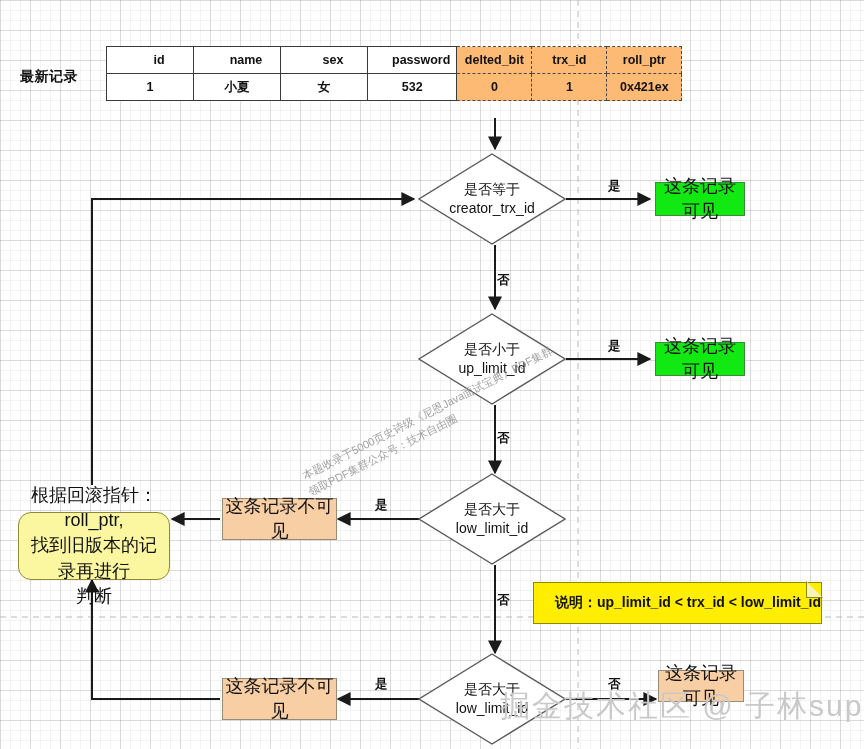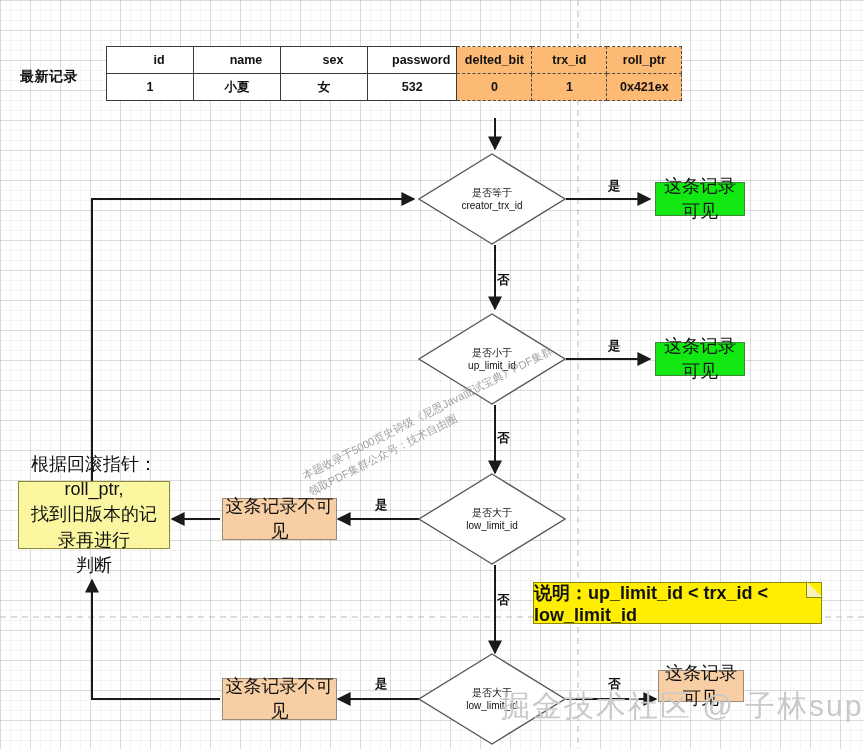--- a/index.html
+++ b/index.html
@@ -45,40 +45,40 @@
   }
 
   
   .node{position:absolute;box-sizing:border-box;}
   .diamond{
     width:148px;height:92px;
   }
   .diamond .dtext{
     position:absolute;left:0;top:0;width:148px;height:92px;
     display:flex;flex-direction:column;align-items:center;justify-content:center;
-    font-size:10px;color:#111;line-height:1.35;text-align:center;
+    font-size:14px;color:#111;line-height:1.35;text-align:center;
   }
   .box{
     display:flex;align-items:center;justify-content:center;
     font-size:18px;color:#111;text-align:center;line-height:1.4;
   }
   .box.green{background:#12e812;border:1.5px solid #3a8a3a;width:90px;height:34px;}
   .box.orange{background:#f8cfa4;border:1.5px solid #9a8a78;width:115px;height:42px;font-family:Liberation Serif, serif;}
   .box.orange.small{width:86px;height:32px;}
   .box.yellow{background:#fbf7a0;border:1.5px solid #8e8a3a;width:152px;height:68px;
               flex-direction:column;padding:2px 4px;box-sizing:border-box;}
   .box.yellow span{display:block;}
 
   
   .note{
     position:absolute;width:289px;height:42px;
     background:#ffee00;border:1.5px solid #8e8a00;
     box-sizing:border-box;
     display:flex;align-items:center;justify-content:flex-end;
-    font-size:18px;font-weight:bold;color:#111;
+    font-size:14px;font-weight:bold;color:#111;
   }
   .note .foldline{
     position:absolute;right:-2px;top:-2px;width:16px;height:16px;
     border-left:1.5px solid #8e8a00;border-bottom:1.5px solid #8e8a00;
     transform:skew(0deg);
     clip-path:polygon(0 0,100% 100%,0 100%);
     background:#f7f4bb;
   }
 
   
@@ -207,21 +207,21 @@
   <div class="node box green" style="left:655px;top:182px;">这条记录可见</div>
 
   <div class="node box green" style="left:655px;top:342px;">这条记录可见</div>
 
   <div class="node box orange" style="left:222px;top:498px;">这条记录不可见</div>
 
   <div class="node box orange" style="left:222px;top:678px;">这条记录不可见</div>
 
   <div class="node box orange small" style="left:658px;top:670px;">这条记录可见</div>
 
-  <div class="node box yellow" style="left:18px;top:481px;">
+  <div class="node box yellow" style="left:18px;top:512px;border-radius:13px;">
     <span>根据回滚指针：roll_ptr,</span>
     <span>找到旧版本的记录再进行</span>
     <span>判断</span>
   </div>
 
   <div class="note" style="left:533px;top:582px;">
     <span>说明：up_limit_id &lt; trx_id &lt; low_limit_id</span>
     <span class="foldline"></span>
   </div>
 

